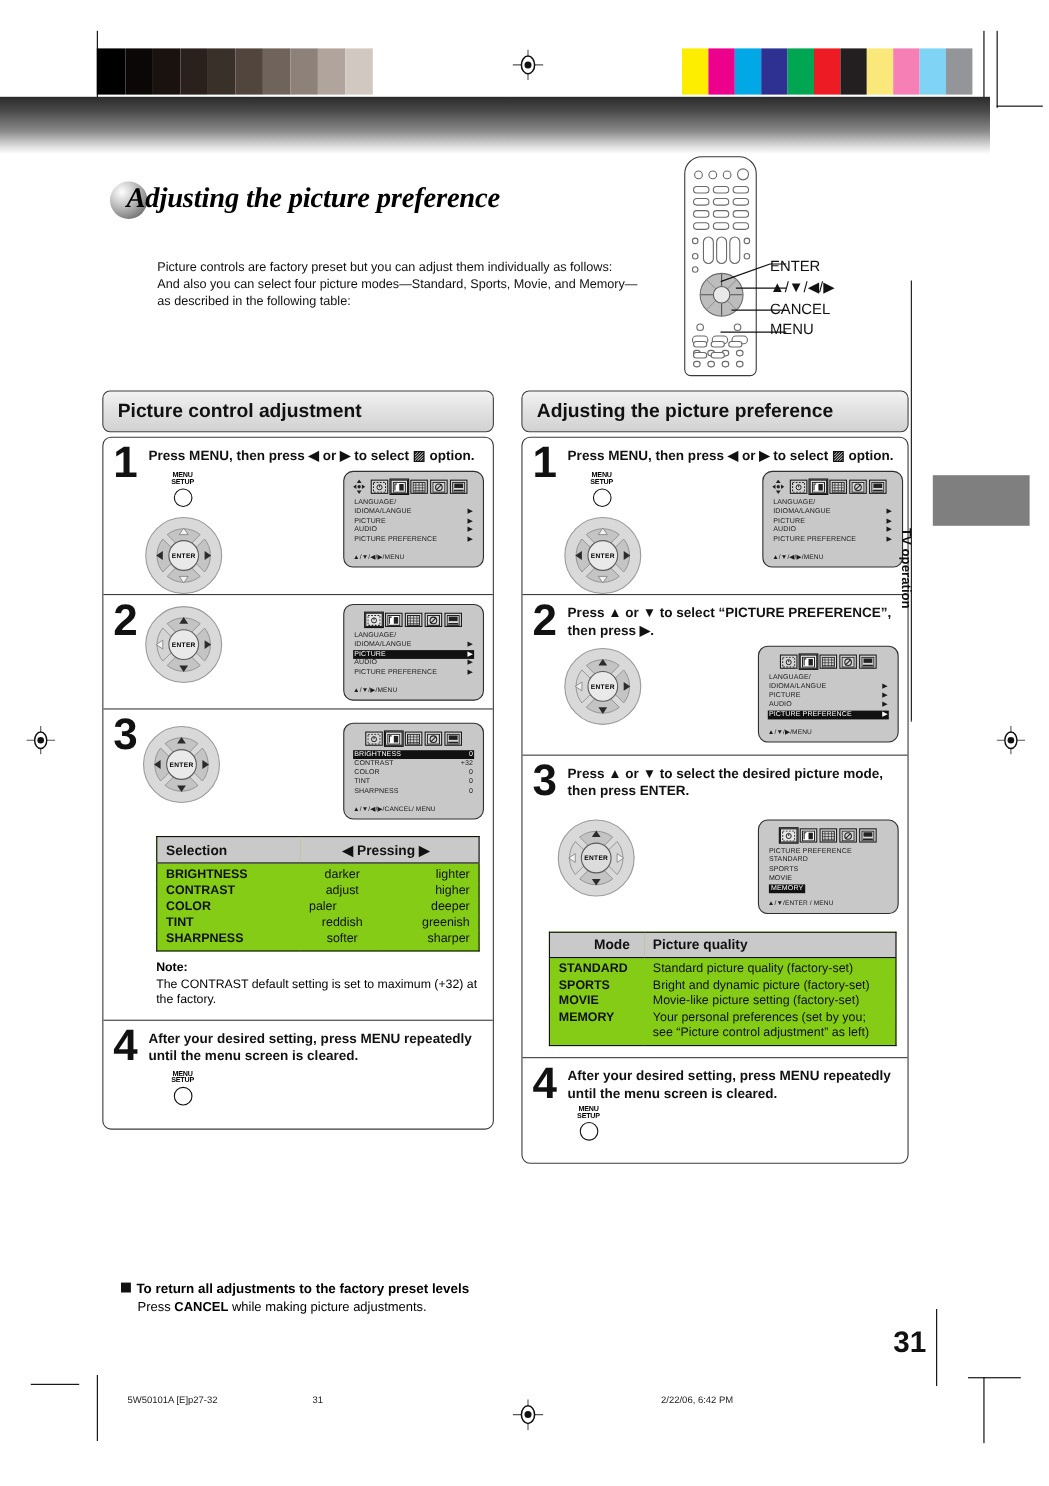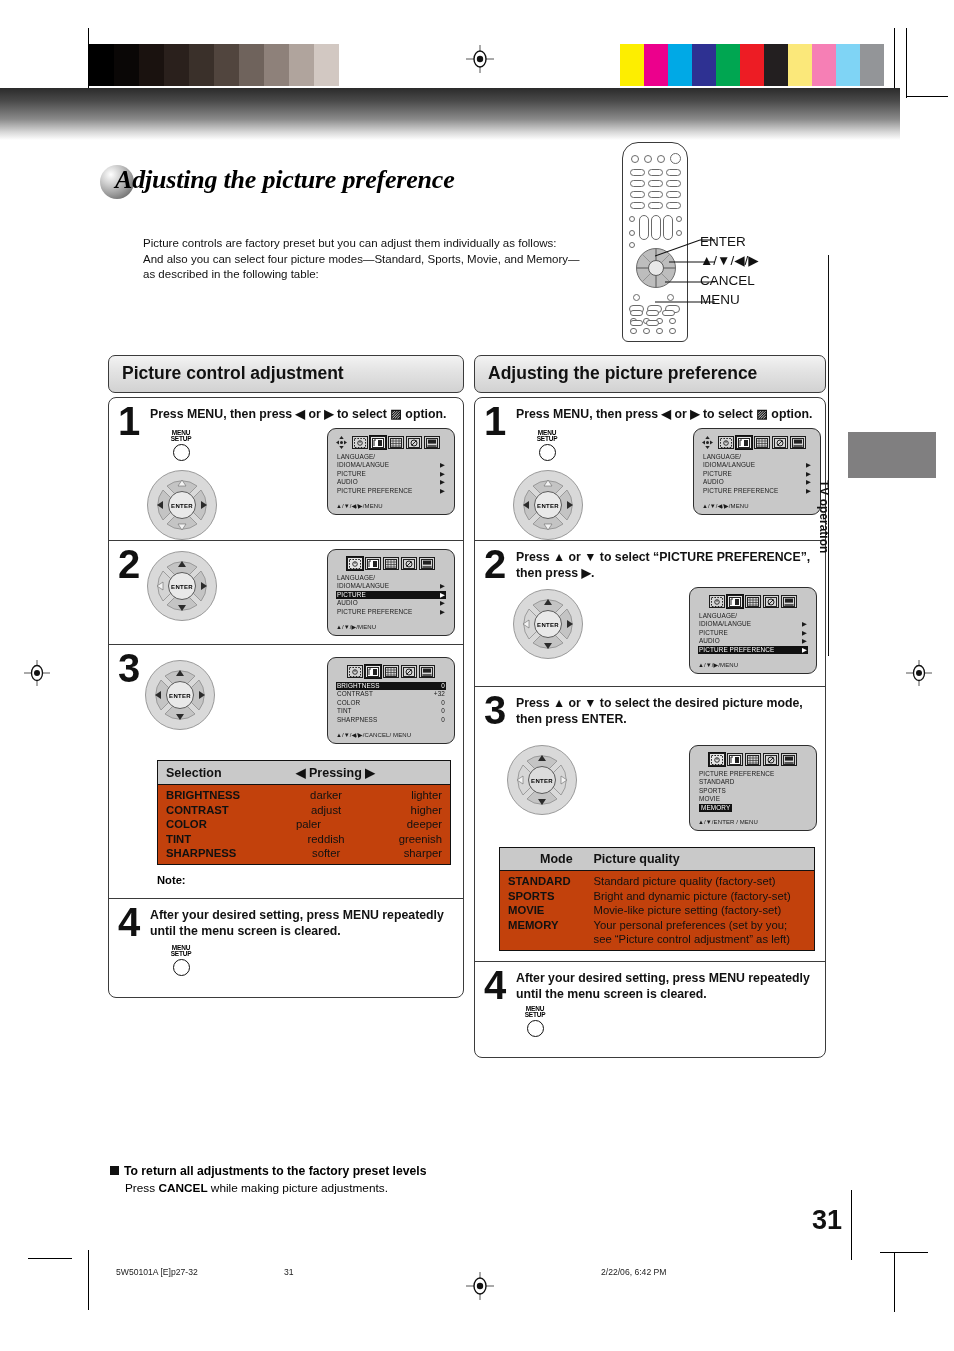--- a/index.html
+++ b/index.html
@@ -58,21 +58,21 @@
     position:absolute; left:12px; top:12px; width:16px; height:16px; border-radius:50%;
     background:#e8e8e8; border:1px solid #5a5a5a;
   }
   .dpad-slashes { position:absolute; left:0; top:0; width:40px; height:40px; }
   .callouts { position:absolute; left:700px; top:232px; width:200px; }
   .callout { font-size:13.5px; line-height:19.4px; color:#111; }
   .callout-lines { position:absolute; left:655px; top:230px; width:60px; height:80px; }
 
   
   .col { position:absolute; top:355px; }
-  .col-left  { left:108px;  width:356px; }
+  .col-left  { left:93px;  width:356px; }
   .col-right { left:474px;  width:352px; }
 
   .section-header {
     border:1.4px solid #3b3b3b; border-radius:7px;
     background: linear-gradient(to bottom,#f3f3f3 0%, #e2e2e2 45%, #d2d2d2 100%);
     font-size:17.5px; font-weight:bold; color:#111;
     padding:7px 0 7px 13px; height:38px;
   }
   .steps-box {
     margin-top:4px;
@@ -122,21 +122,21 @@
     display:flex; align-items:center; justify-content:center;
   }
   .osd-icon.sel { outline:1.4px solid #111; background:#e6e6e6; }
   .osd-rows { }
   .osd-row { display:flex; justify-content:space-between; line-height:8.4px; padding:0 1px; }
   .osd-row.hl { background:#111; color:#fff; }
   .osd-foot { margin-top:7px; font-size:6px; }
   .osd-compass { width:11px; height:13px; position:relative; margin-right:3px; }
 
   
-  .tbl { border:1.4px solid #111; border-collapse:collapse; width:100%; background:#c2410c; }
+  .tbl { border:1.4px solid #111; border-collapse:collapse; width:100%; background:#84cc16; }
   .tbl thead th {
     background:#c9c9c9; font-size:12.5px; font-weight:bold; text-align:left;
     padding:4px 8px; color:#111; border-bottom:1px solid #111;
   }
   .tbl td { font-size:11.3px; padding:0 8px; line-height:14.6px; color:#111; }
   .tbl td.b { font-weight:bold; }
   .tbl tbody tr:first-child td { padding-top:3px; }
   .tbl tbody tr:last-child td { padding-bottom:3px; }
 
   .note { margin:8px 0 0 0; font-size:11.2px; line-height:14.6px; }
@@ -580,21 +580,21 @@
           </div>
           <div class="osd-foot">▲/▼/◀/▶/CANCEL/ MENU</div>
         </div>
       </div>
 
       <div style="margin:0 12px 10px 48px;">
         <table class="tbl">
           <thead>
             <tr>
               <th>Selection</th>
-              <th colspan="2" style="text-align:left; padding-right:14px;">◀  Pressing  ▶</th>
+              <th colspan="2" style="text-align:center; padding-right:14px;">◀  Pressing  ▶</th>
             </tr>
           </thead>
           <tbody>
             <tr>
               <td class="b">BRIGHTNESS</td>
               <td style="text-align:center;">darker</td>
               <td style="text-align:right;">lighter</td>
             </tr>
             <tr>
               <td class="b">CONTRAST</td>
@@ -614,20 +614,21 @@
             <tr>
               <td class="b">SHARPNESS</td>
               <td style="text-align:center;">softer</td>
               <td style="text-align:right;">sharper</td>
             </tr>
           </tbody>
         </table>
 
         <div class="note">
           <div style="font-weight:bold;">Note:</div>
+          <div>The CONTRAST default setting is set to maximum (+32) at the factory.</div>
         </div>
       </div>
     </div>
 
     <div class="step">
       <div class="step-num">4</div>
       <div class="step-text">After your desired setting, press MENU repeatedly until the menu screen is cleared.</div>
       <div class="step-body" style="height:58px;">
         <div class="menu-btn" style="left:52px; top:6px;">
           <div class="lbl">MENU</div>

